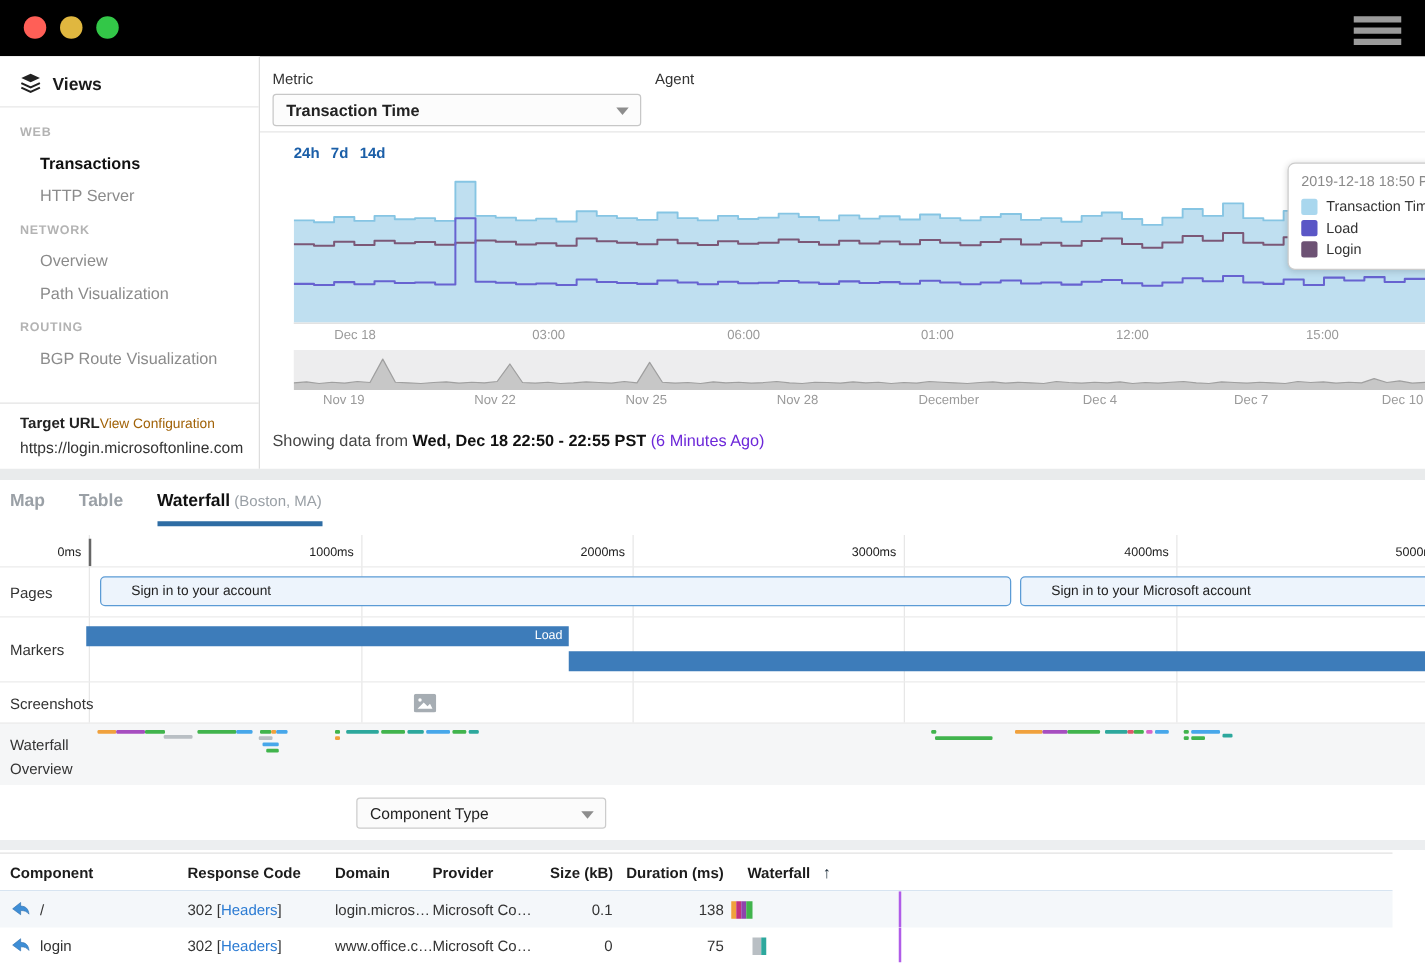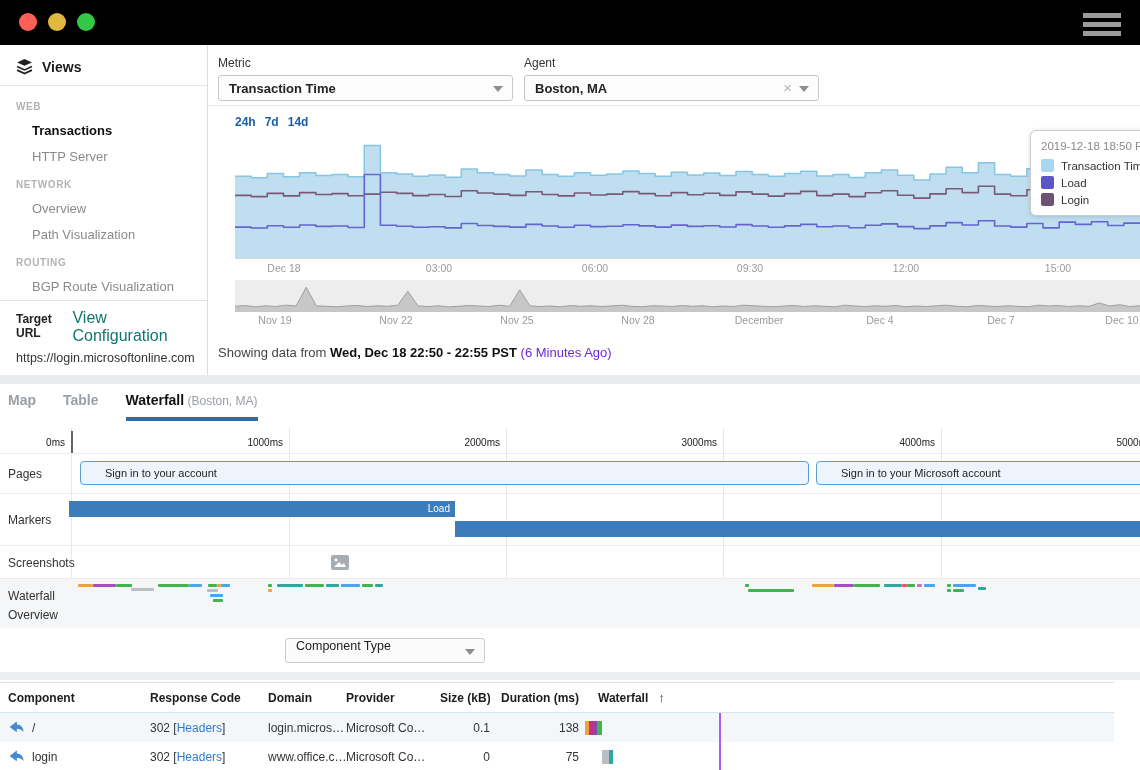--- a/index.html
+++ b/index.html
@@ -14,21 +14,21 @@
   
   .sidebar{position:absolute;left:0;top:45px;width:208px;height:330px;background:#fff;border-right:1px solid #ddd;box-sizing:border-box;}
   .views-hd{display:flex;align-items:center;gap:9px;padding:13px 16px 10px;border-bottom:1px solid #e7e7e7;}
   .views-hd .t{font-size:14px;font-weight:bold;color:#1a1a1a;}
   .sec{margin:15px 16px 0;font-size:10px;letter-spacing:.6px;color:#b3b3b3;font-weight:bold;}
   .nav-item{margin:11px 16px 0 32px;font-size:13px;color:#8b8b8b;cursor:pointer;}
   .nav-item.active{color:#111;font-weight:bold;}
   .target{position:absolute;left:0;right:0;bottom:0;border-top:1px solid #e3e3e3;padding:8px 16px 10px;}
   .target .row{display:flex;justify-content:flex-start;align-items:baseline;}
   .target .lbl{font-size:12px;font-weight:bold;color:#222;}
-  .target a{font-size:16px;color:#0f766e;text-decoration:none;cursor:pointer;}
+  .target a{font-size:11px;color:#a16207;text-decoration:none;cursor:pointer;}
   .target .url{margin-top:6px;font-size:12.5px;color:#333;}
   
   .main-top{position:absolute;left:208px;top:45px;width:932px;height:330px;}
   .ctl-label{position:absolute;top:11px;font-size:12px;color:#333;}
   .select{position:absolute;top:30px;height:26px;width:295px;border:1px solid #c7c7c7;border-radius:3px;background:#fcfcfc;box-sizing:border-box;display:flex;align-items:center;padding:0 26px 0 10px;cursor:pointer;}
   .select .val{font-size:13px;font-weight:bold;color:#222;white-space:nowrap;}
   .caret{position:absolute;right:9px;top:10px;width:0;height:0;border-left:5px solid transparent;border-right:5px solid transparent;border-top:6px solid #8d8d8d;}
   .clearx{position:absolute;right:26px;top:3px;font-size:15px;color:#b5b5b5;cursor:pointer;}
   .ctl-divider{position:absolute;left:0;right:0;top:60px;border-bottom:1px solid #e6e6e6;}
   .ranges{position:absolute;left:27px;top:70px;display:flex;gap:9px;font-size:12px;font-weight:bold;color:#1b5fa8;}
@@ -69,21 +69,21 @@
   .row-ov{top:150px;height:50px;background:#f5f6f7;}
   .wf-lab{position:absolute;left:8px;font-size:12px;color:#333;}
   .page-box{position:absolute;top:7px;height:24px;box-sizing:border-box;background:#edf4fc;border:1px solid #5b9bd5;border-radius:4px;font-size:11px;color:#222;line-height:22px;padding-left:24px;white-space:nowrap;overflow:hidden;cursor:pointer;}
   .mark-bar{position:absolute;height:16px;background:#3d7cba;font-size:10px;color:#fff;text-align:right;line-height:16px;padding-right:5px;box-sizing:border-box;cursor:pointer;}
   .shot-ic{position:absolute;top:9px;width:18px;height:15px;cursor:pointer;}
   .ovseg{position:absolute;height:3px;border-radius:1px;}
   .band2{position:absolute;left:0;top:244px;width:1140px;height:8px;background:#eceef0;}
   .filters{position:absolute;left:0;top:252px;width:1140px;height:30px;}
   .search{position:absolute;left:18px;top:2px;width:232px;height:25px;box-sizing:border-box;border:1px solid #ccc;border-radius:4px;padding:0 8px;font-size:12px;color:#333;font-family:"Liberation Sans",sans-serif;outline:none;}
   .search::placeholder{color:#aaa;}
-  .ctype{position:absolute;left:285px;top:2px;width:200px;height:25px;border:1px solid #ccc;border-radius:3px;background:#fbfbfb;box-sizing:border-box;display:flex;padding:0 24px 0 10px;cursor:pointer;}
+  .ctype{position:absolute;left:285px;top:2px;width:200px;height:25px;border:1px solid #ccc;border-radius:3px;background:#fbfbfb;box-sizing:border-box;display:flex;align-items:center;padding:0 24px 0 10px;cursor:pointer;}
   .ctype .val{font-size:12.5px;color:#222;}
   .ctype .caret{top:10px;}
   
   .tbl{position:absolute;left:0;top:298px;width:1114px;}
   .trow{display:grid;grid-template-columns:150px 118px 78px 94px 50px 89px 1fr;align-items:center;height:29px;font-size:12px;}
   .thead{border-top:1px solid #e2e2e2;border-bottom:1px solid #d7e4f1;font-weight:bold;color:#1c1c1c;}
   .td,.th{white-space:nowrap;overflow:hidden;}
   .c1{padding-left:8px;display:flex;align-items:center;gap:7px;}
   .c5,.c6{text-align:right;}
   .c7{padding-left:19px;position:relative;height:100%;display:flex;align-items:center;gap:6px;}
@@ -136,46 +136,41 @@
     </div>
   </div>
 
   <div class="main-top">
     <div class="ctl-label" style="left:10px">Metric</div>
     <div class="select" style="left:10px">
       <span class="val">Transaction Time</span>
       <span class="caret"></span>
     </div>
     <div class="ctl-label" style="left:316px">Agent</div>
-    <div class="select" style="left:316px">
-      <span class="val">Boston, MA</span>
-      <span class="clearx">×</span>
-      <span class="caret"></span>
-    </div>
     <div class="ctl-divider"></div>
 
     <div class="ranges">
       <span>24h</span>
       <span>7d</span>
       <span>14d</span>
     </div>
 
     <div class="chart-wrap">
       <svg id="main-chart" width="905" height="118" viewBox="0 0 905 118">
           <path d="M0 36.3 H16.2 V37.8 H32.3 V33.6 H48.5 V36.7 H64.6 V32.7 H80.8 V35.4 H97.0 V34.5 H113.1 V36.7 H129.3 V5.4 H145.4 V32.7 H161.6 V34.1 H177.8 V36.3 H193.9 V34.9 H210.1 V37.2 H226.3 V29.0 H242.4 V32.7 H258.6 V34.5 H274.7 V35.9 H290.9 V30.0 H307.1 V34.5 H323.2 V36.3 H339.4 V32.7 H355.5 V35.2 H371.7 V34.1 H387.9 V30.9 H404.0 V33.6 H420.2 V36.3 H436.3 V32.3 H452.5 V34.9 H468.7 V33.0 H484.8 V35.6 H501.0 V31.6 H517.1 V34.5 H533.3 V36.3 H549.5 V33.6 H565.6 V31.2 H581.8 V35.9 H597.9 V34.5 H614.1 V37.4 H630.3 V32.7 H646.4 V30.0 H662.6 V35.2 H678.8 V39.9 H694.9 V34.1 H711.1 V27.2 H727.2 V32.7 H743.4 V22.7 H759.6 V34.5 H775.7 V36.3 H791.9 V28.7 H808.0 V38.5 H824.2 V25.4 H840.4 V30.9 H856.5 V24.5 H872.7 V32.7 H888.8 V28.1 H905 V118 H0 Z" fill="#bfdff0"></path>
           <path d="M0 36.3 H16.2 V37.8 H32.3 V33.6 H48.5 V36.7 H64.6 V32.7 H80.8 V35.4 H97.0 V34.5 H113.1 V36.7 H129.3 V5.4 H145.4 V32.7 H161.6 V34.1 H177.8 V36.3 H193.9 V34.9 H210.1 V37.2 H226.3 V29.0 H242.4 V32.7 H258.6 V34.5 H274.7 V35.9 H290.9 V30.0 H307.1 V34.5 H323.2 V36.3 H339.4 V32.7 H355.5 V35.2 H371.7 V34.1 H387.9 V30.9 H404.0 V33.6 H420.2 V36.3 H436.3 V32.3 H452.5 V34.9 H468.7 V33.0 H484.8 V35.6 H501.0 V31.6 H517.1 V34.5 H533.3 V36.3 H549.5 V33.6 H565.6 V31.2 H581.8 V35.9 H597.9 V34.5 H614.1 V37.4 H630.3 V32.7 H646.4 V30.0 H662.6 V35.2 H678.8 V39.9 H694.9 V34.1 H711.1 V27.2 H727.2 V32.7 H743.4 V22.7 H759.6 V34.5 H775.7 V36.3 H791.9 V28.7 H808.0 V38.5 H824.2 V25.4 H840.4 V30.9 H856.5 V24.5 H872.7 V32.7 H888.8 V28.1 H905" fill="none" stroke="#86c5e3" stroke-width="1.5" stroke-linejoin="round"></path>
           <path d="M0 55.4 H16.2 V56.6 H32.3 V53.4 H48.5 V55.9 H64.6 V52.6 H80.8 V54.5 H97.0 V53.6 H113.1 V55.7 H129.3 V54.1 H145.4 V52.3 H161.6 V53.4 H177.8 V55.6 H193.9 V54.5 H210.1 V56.5 H226.3 V50.8 H242.4 V53.0 H258.6 V54.1 H274.7 V55.4 H290.9 V51.7 H307.1 V54.5 H323.2 V55.9 H339.4 V53.0 H355.5 V55.0 H371.7 V54.1 H387.9 V51.6 H404.0 V53.6 H420.2 V55.7 H436.3 V52.6 H452.5 V54.8 H468.7 V53.2 H484.8 V55.4 H501.0 V51.9 H517.1 V54.1 H533.3 V56.1 H549.5 V53.6 H565.6 V51.4 H581.8 V55.6 H597.9 V54.1 H614.1 V56.6 H630.3 V52.8 H646.4 V50.8 H662.6 V55.2 H678.8 V58.1 H694.9 V53.9 H711.1 V48.7 H727.2 V52.6 H743.4 V46.3 H759.6 V54.1 H775.7 V55.7 H791.9 V49.7 H808.0 V57.2 H824.2 V47.6 H840.4 V51.7 H856.5 V46.5 H872.7 V53.0 H888.8 V49.4 H905" fill="none" stroke="#7b5877" stroke-width="1.6" stroke-linejoin="round"></path>
           <path d="M0 87.1 H16.2 V88.0 H32.3 V85.7 H48.5 V87.3 H64.6 V85.0 H80.8 V86.4 H97.0 V86.0 H113.1 V87.5 H129.3 V34.5 H145.4 V85.3 H161.6 V86.2 H177.8 V87.3 H193.9 V86.8 H210.1 V87.9 H226.3 V83.5 H242.4 V85.5 H258.6 V86.4 H274.7 V87.1 H290.9 V84.4 H307.1 V86.0 H323.2 V87.3 H339.4 V85.3 H355.5 V86.6 H371.7 V86.2 H387.9 V84.8 H404.0 V85.9 H420.2 V87.1 H436.3 V85.1 H452.5 V86.4 H468.7 V85.7 H484.8 V87.0 H501.0 V84.6 H517.1 V86.0 H533.3 V87.3 H549.5 V85.9 H565.6 V84.4 H581.8 V86.8 H597.9 V86.0 H614.1 V87.7 H630.3 V85.3 H646.4 V83.9 H662.6 V86.6 H678.8 V88.6 H694.9 V85.9 H711.1 V82.6 H727.2 V85.0 H743.4 V80.8 H759.6 V86.0 H775.7 V87.1 H791.9 V83.5 H808.0 V87.9 H824.2 V82.1 H840.4 V84.4 H856.5 V81.7 H872.7 V85.5 H888.8 V83.1 H905" fill="none" stroke="#6763d0" stroke-width="1.6" stroke-linejoin="round"></path>
         </svg>
     </div>
     <div class="tick-layer" id="main-ticks">
         <div class="tick" style="left: 49px;">Dec 18</div>
         <div class="tick" style="left: 204px;">03:00</div>
         <div class="tick" style="left: 360px;">06:00</div>
-        <div class="tick" style="left: 515px;">09:30</div>
+        <div class="tick" style="left: 515px;">01:00</div>
         <div class="tick" style="left: 671px;">12:00</div>
         <div class="tick" style="left: 823px;">15:00</div>
       </div>
 
     <div class="brush-wrap">
       <svg id="brush-chart" width="905" height="32" viewBox="0 0 905 32">
           <path d="M0 26.3 L10.2 25.5 L20.3 26.8 L30.5 25.8 L40.7 26.5 L50.8 25.2 L61.0 26.0 L71.2 7.3 L81.3 25.8 L91.5 26.3 L101.7 26.8 L111.9 26.0 L122.0 25.5 L132.2 26.5 L142.4 25.8 L152.5 26.3 L162.7 25.2 L172.9 11.2 L183.0 26.0 L193.2 26.5 L203.4 25.8 L213.5 26.8 L223.7 26.3 L233.9 25.5 L244.0 26.0 L254.2 26.5 L264.4 25.2 L274.6 26.3 L284.7 9.9 L294.9 25.8 L305.1 26.5 L315.2 26.0 L325.4 26.8 L335.6 25.5 L345.7 26.3 L355.9 25.8 L366.1 26.5 L376.2 26.0 L386.4 25.2 L396.6 26.3 L406.7 26.8 L416.9 25.8 L427.1 26.0 L437.2 26.5 L447.4 25.5 L457.6 26.3 L467.8 25.8 L477.9 26.8 L488.1 26.0 L498.3 26.5 L508.4 25.2 L518.6 25.8 L528.8 26.3 L538.9 26.8 L549.1 26.0 L559.3 25.5 L569.4 26.5 L579.6 25.8 L589.8 26.3 L599.9 26.8 L610.1 25.2 L620.3 26.0 L630.4 26.5 L640.6 25.8 L650.8 26.3 L661.0 25.5 L671.1 26.8 L681.3 26.0 L691.5 26.5 L701.6 25.8 L711.8 25.2 L722.0 26.3 L732.1 26.8 L742.3 25.5 L752.5 26.0 L762.6 26.5 L772.8 25.8 L783.0 26.3 L793.1 26.8 L803.3 25.2 L813.5 26.0 L823.7 25.5 L833.8 26.5 L844.0 25.8 L854.2 26.3 L864.3 22.9 L874.5 26.0 L884.7 24.7 L894.8 26.5 L905.0 25.8 L905 32 L0 32 Z" fill="#c7c7c7"></path>
           <path d="M0 26.3 L10.2 25.5 L20.3 26.8 L30.5 25.8 L40.7 26.5 L50.8 25.2 L61.0 26.0 L71.2 7.3 L81.3 25.8 L91.5 26.3 L101.7 26.8 L111.9 26.0 L122.0 25.5 L132.2 26.5 L142.4 25.8 L152.5 26.3 L162.7 25.2 L172.9 11.2 L183.0 26.0 L193.2 26.5 L203.4 25.8 L213.5 26.8 L223.7 26.3 L233.9 25.5 L244.0 26.0 L254.2 26.5 L264.4 25.2 L274.6 26.3 L284.7 9.9 L294.9 25.8 L305.1 26.5 L315.2 26.0 L325.4 26.8 L335.6 25.5 L345.7 26.3 L355.9 25.8 L366.1 26.5 L376.2 26.0 L386.4 25.2 L396.6 26.3 L406.7 26.8 L416.9 25.8 L427.1 26.0 L437.2 26.5 L447.4 25.5 L457.6 26.3 L467.8 25.8 L477.9 26.8 L488.1 26.0 L498.3 26.5 L508.4 25.2 L518.6 25.8 L528.8 26.3 L538.9 26.8 L549.1 26.0 L559.3 25.5 L569.4 26.5 L579.6 25.8 L589.8 26.3 L599.9 26.8 L610.1 25.2 L620.3 26.0 L630.4 26.5 L640.6 25.8 L650.8 26.3 L661.0 25.5 L671.1 26.8 L681.3 26.0 L691.5 26.5 L701.6 25.8 L711.8 25.2 L722.0 26.3 L732.1 26.8 L742.3 25.5 L752.5 26.0 L762.6 26.5 L772.8 25.8 L783.0 26.3 L793.1 26.8 L803.3 25.2 L813.5 26.0 L823.7 25.5 L833.8 26.5 L844.0 25.8 L854.2 26.3 L864.3 22.9 L874.5 26.0 L884.7 24.7 L894.8 26.5 L905.0 25.8" fill="none" stroke="#9f9f9f" stroke-width="1" stroke-linejoin="round"></path>
         </svg>
     </div>

